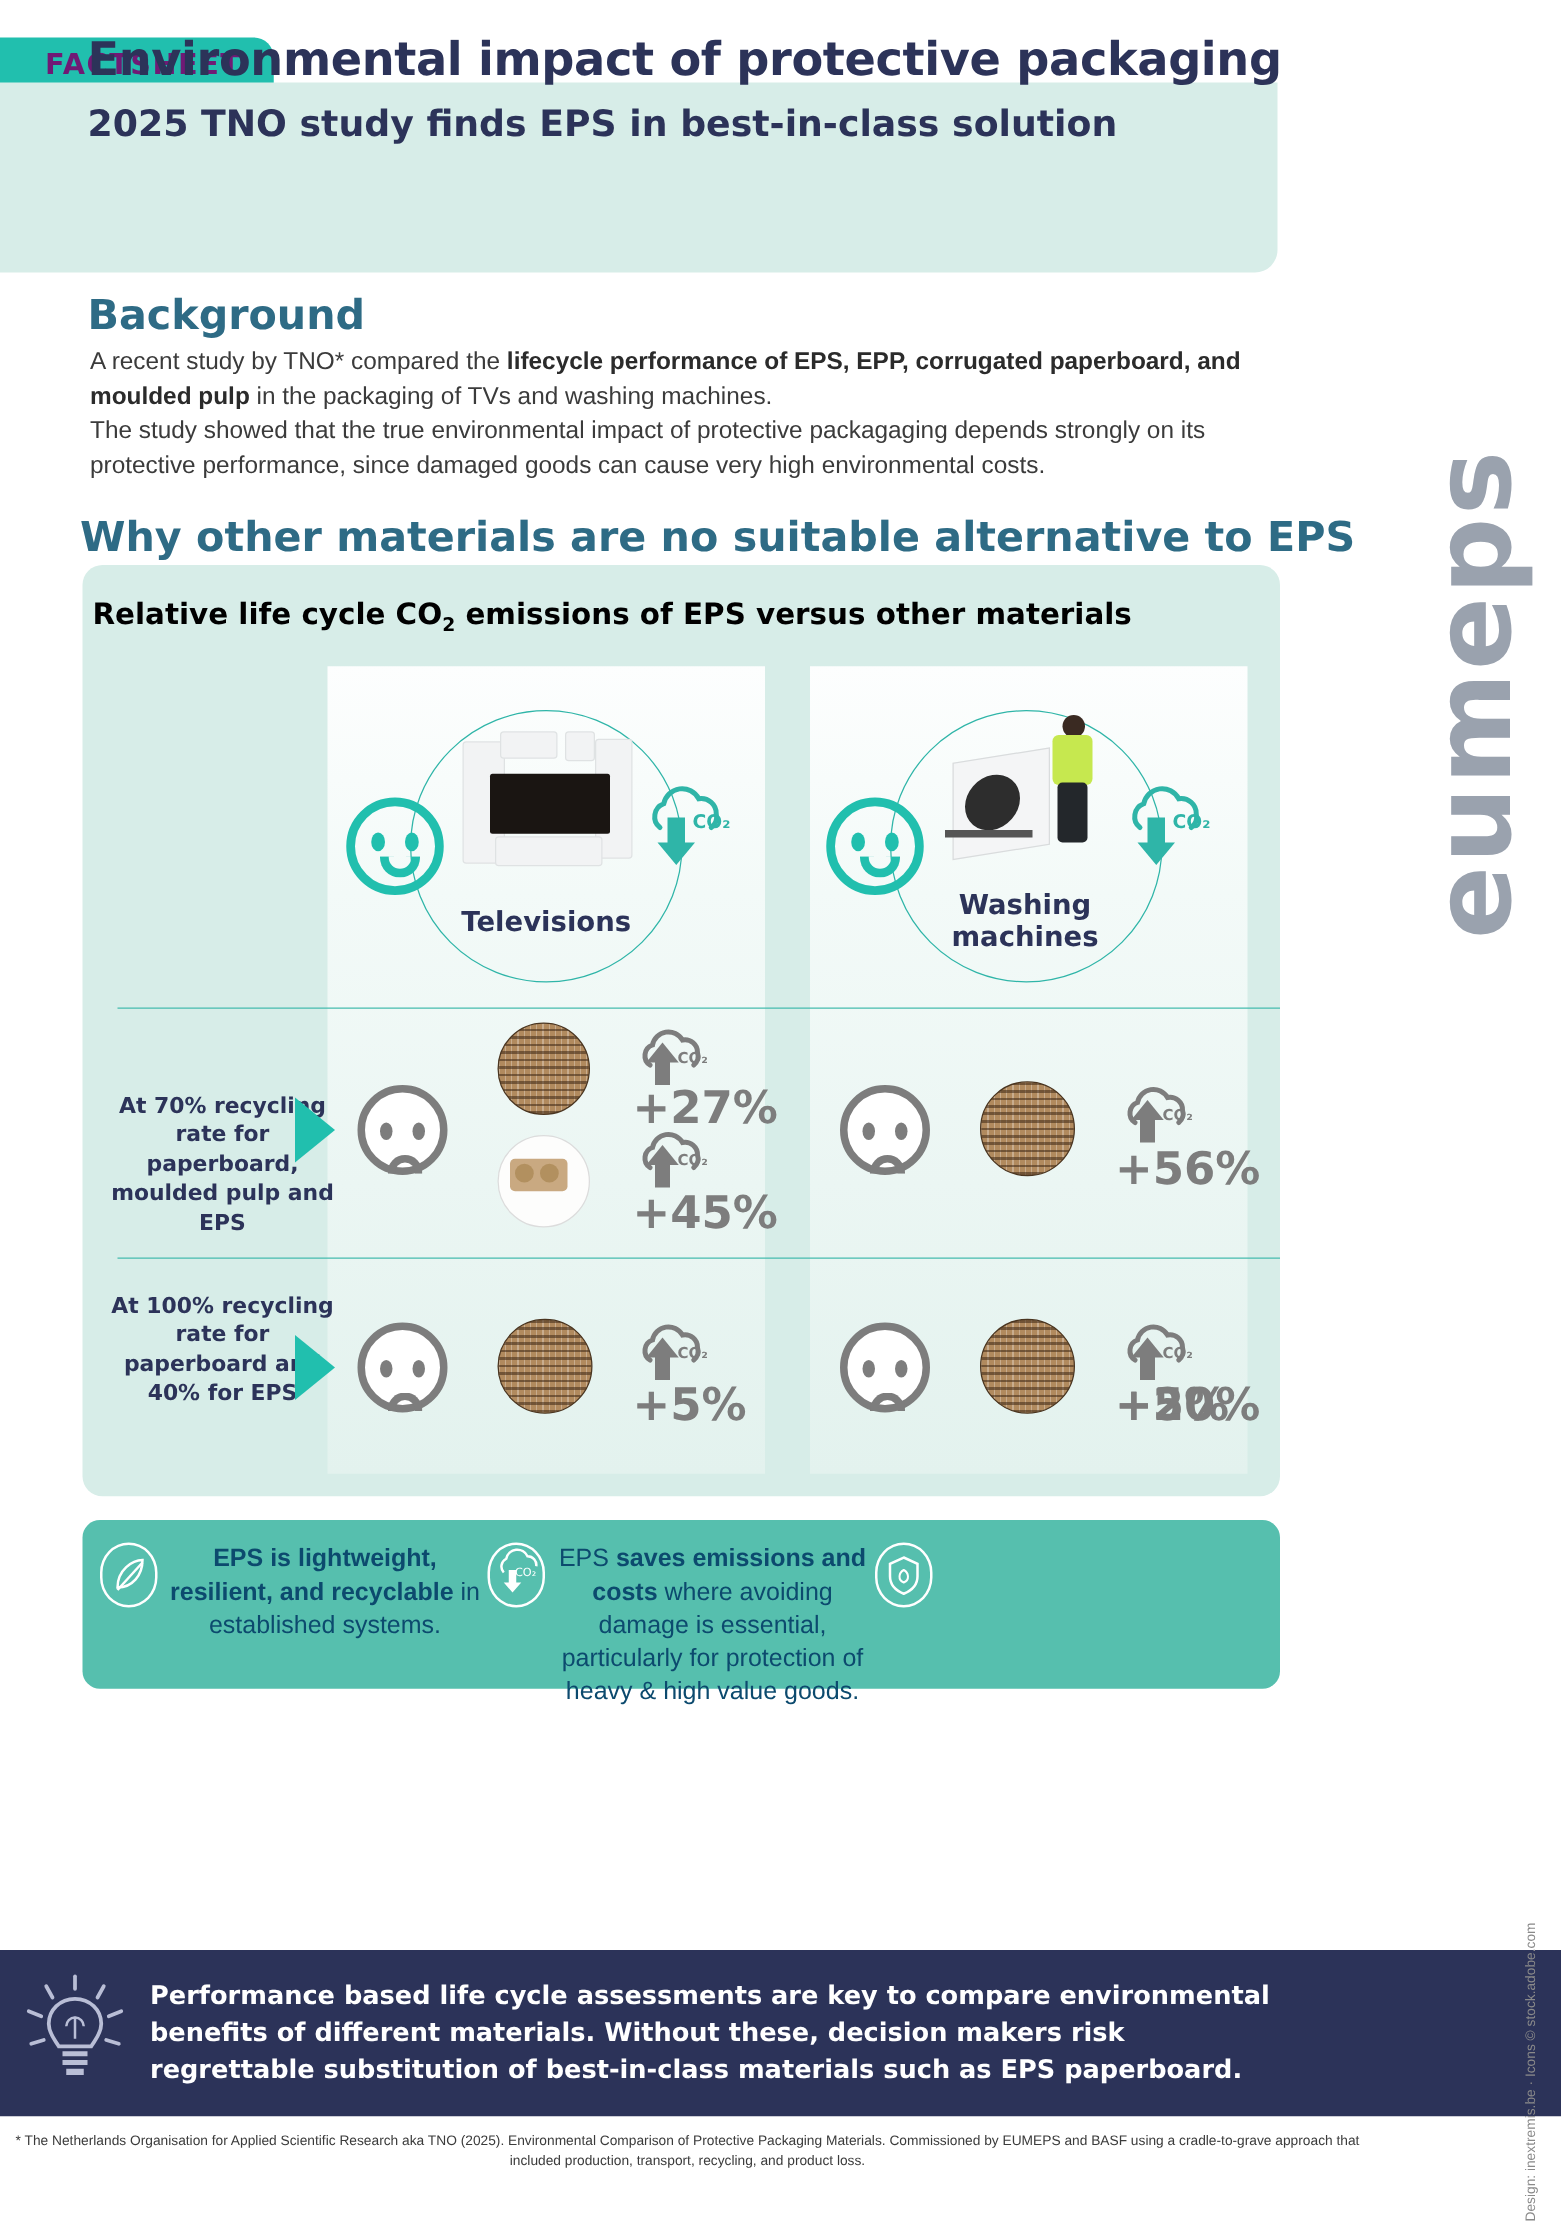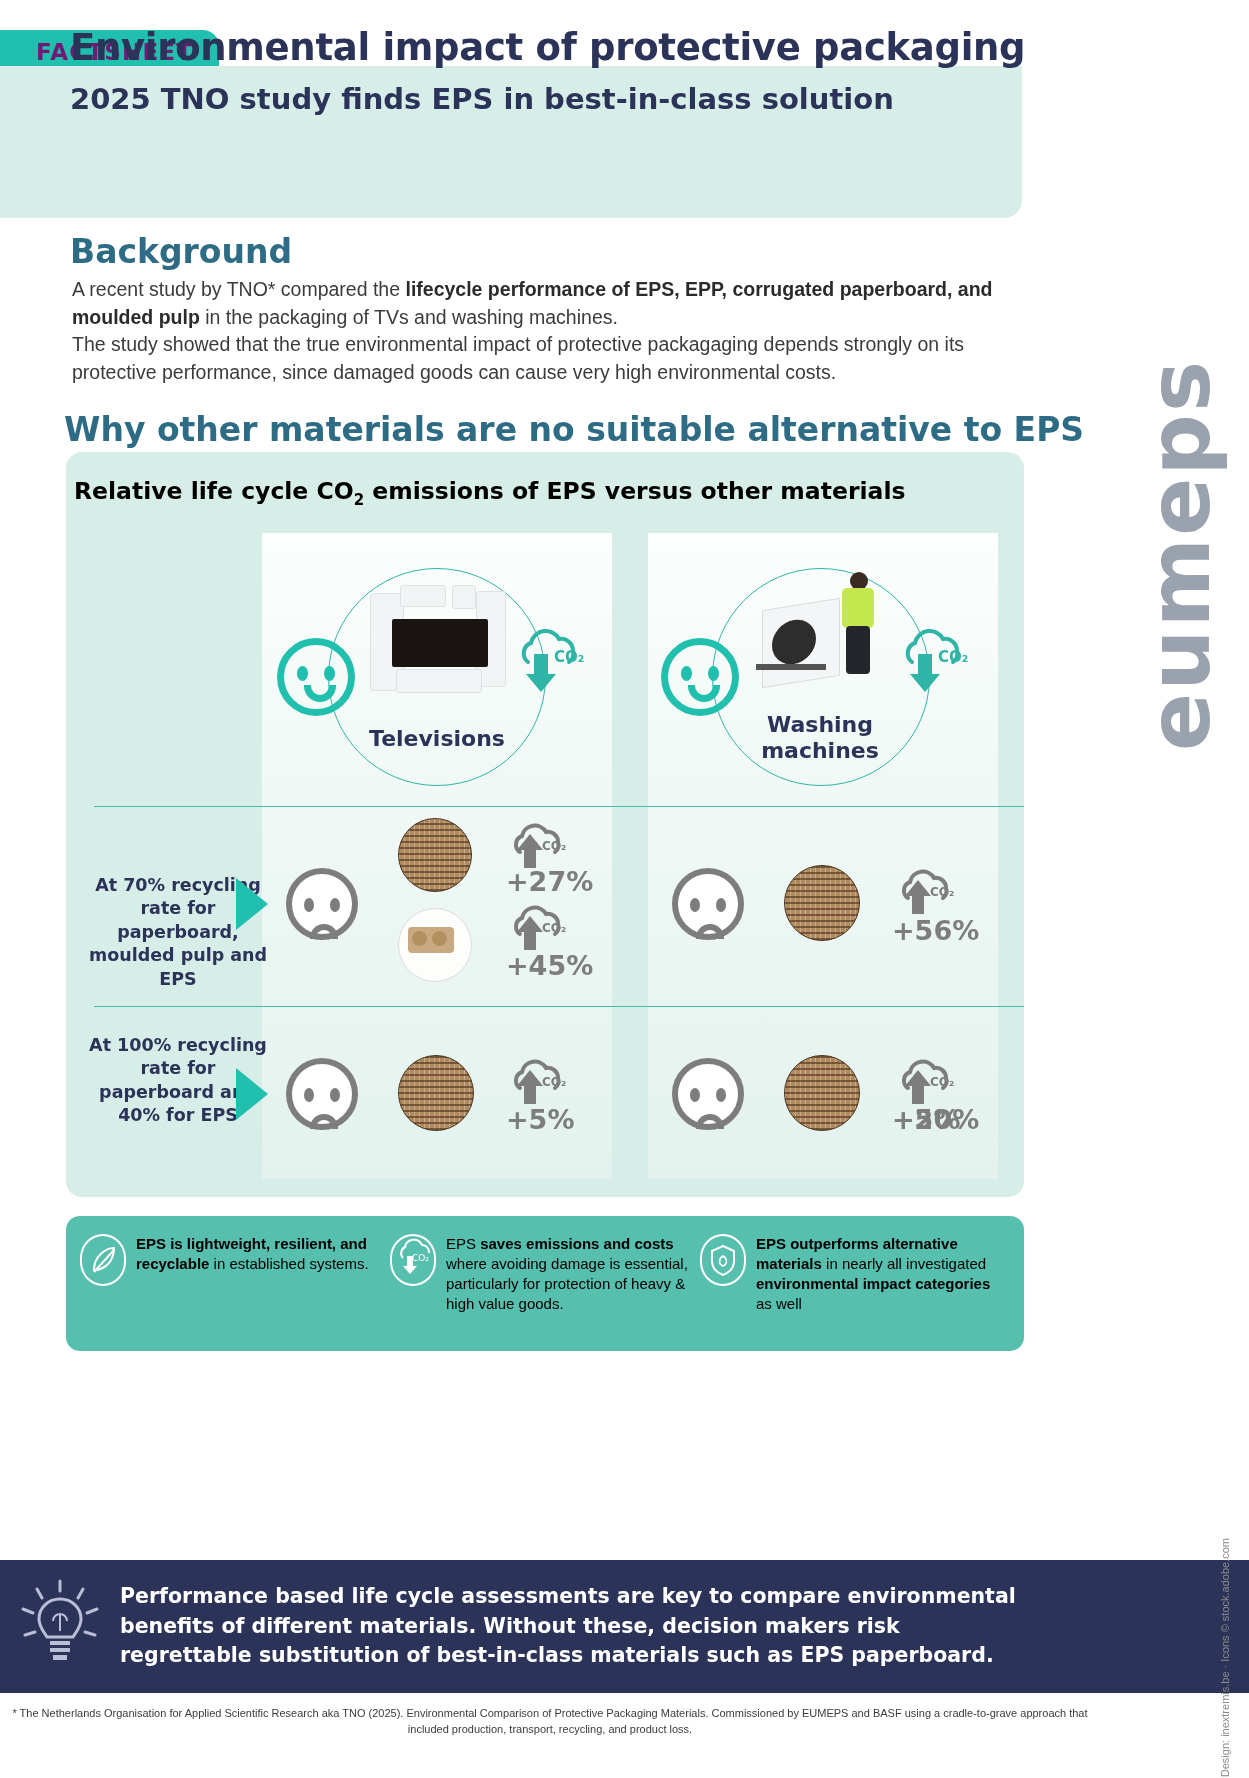--- a/index.html
+++ b/index.html
@@ -179,42 +179,42 @@
     background-image: none;
     border: 1px solid #dcdcdc;
   }
   .pulp-tray {
     position: absolute; left: 9px; top: 18px; width: 46px; height: 26px;
     background: #c9a981; border-radius: 4px;
   }
   .pulp-cup { position: absolute; width: 15px; height: 15px; border-radius: 50%; background: #b2905f; top: 4px; }
   
   .pct {
-    position: absolute; font-size: 27px; font-weight: bold; color: #7d7d7d;
+    position: absolute; font-size: 36px; font-weight: bold; color: #7d7d7d;
     font-family: "DejaVu Sans", sans-serif;
   }
   
   .row-label {
     position: absolute; width: 180px; text-align: center;
     font-size: 17.5px; font-weight: bold; color: #2c3359; line-height: 1.34;
     font-family: "DejaVu Sans", sans-serif;
   }
   .arrow-tri {
     position: absolute; width: 0; height: 0;
     border-top: 26px solid transparent; border-bottom: 26px solid transparent;
     border-left: 32px solid #21bfae;
   }
   
   .benefits {
     position: absolute; left: 66px; top: 1216px; width: 958px; height: 135px;
     background: #56bfae; border-radius: 14px;
     display: flex; padding: 18px 14px 0 14px;
   }
   .benefit { flex: 1; display: flex; gap: 10px; padding-right: 6px; }
-  .benefit-text { color: #000000; font-size: 15px; line-height: 1.33; }
+  .benefit-text { color: #0c4a6e; font-size: 20px; line-height: 1.33; text-align: center; }
   .benefit-text b { font-weight: bold; }
   .b-icon { width: 46px; height: 52px; flex: 0 0 46px; position: relative; }
   .b-ring { position: absolute; inset: 0; border: 2px solid #fff; border-radius: 50% / 46%; }
   
   .callout {
     position: absolute; left: 0; top: 1560px; width: 1249px; height: 133px;
     background: #2c3359;
     display: flex; align-items: center;
   }
   .bulb { width: 120px; flex: 0 0 120px; display: flex; justify-content: center; }
@@ -419,21 +419,20 @@
     <div class="benefit-text"><span>EPS </span><b>saves emissions and costs</b><span> where avoiding damage is essential, particularly for protection of heavy &amp; high value goods.</span></div>
   </div>
   <div class="benefit">
     <div class="b-icon">
       <div class="b-ring"></div>
       <svg width="46" height="52" viewBox="0 0 46 52">
           <path d="M23 12 l11 5 v10 c0 8 -6 12 -11 14 c-5 -2 -11 -6 -11 -14 v-10 z" fill="none" stroke="#fff" stroke-width="2"></path>
           <path d="M23 22 c-4 2 -5 8 0 10 c5 -2 4 -8 0 -10 z" fill="none" stroke="#fff" stroke-width="1.6"></path>
         </svg>
     </div>
-    <div class="benefit-text"><b>EPS outperforms alternative materials</b><span> in nearly all investigated </span><b>environmental impact categories</b><span> as well</span></div>
   </div>
 </div>
 
 <div class="callout">
   <div class="bulb">
     <svg width="86" height="100" viewBox="0 0 86 100">
       <path d="M43 22 c-12 0 -21 9 -21 20 c0 8 5 13 8 18 h26 c3 -5 8 -10 8 -18 c0 -11 -9 -20 -21 -20 z" fill="none" stroke="#b9bed6" stroke-width="3"></path>
       <rect x="33" y="64" width="20" height="4" fill="#b9bed6"></rect>
       <rect x="33" y="71" width="20" height="4" fill="#b9bed6"></rect>
       <rect x="36" y="78" width="14" height="5" fill="#b9bed6"></rect>

